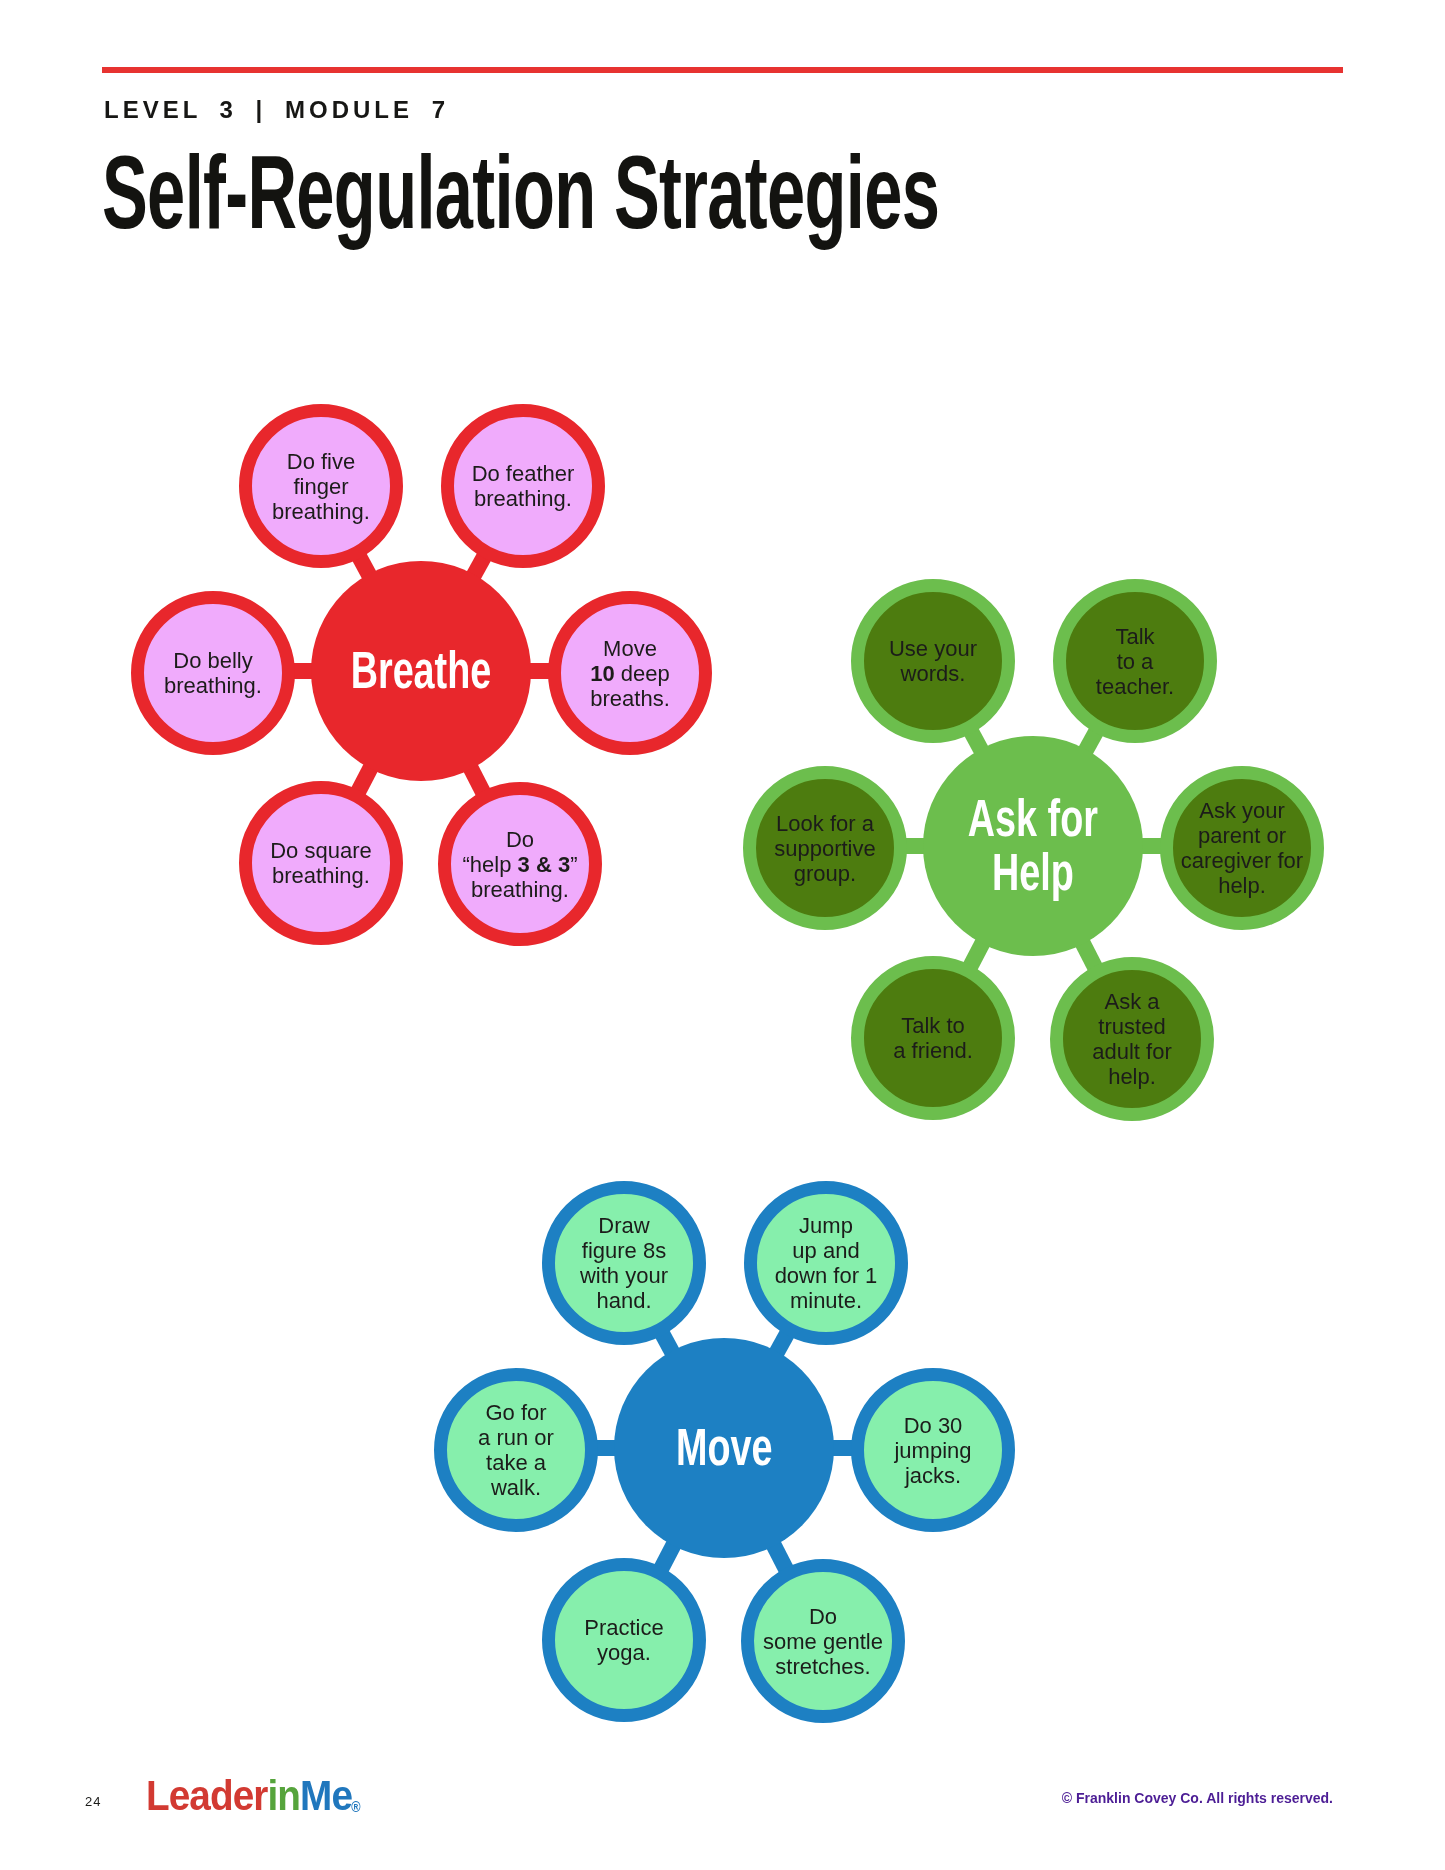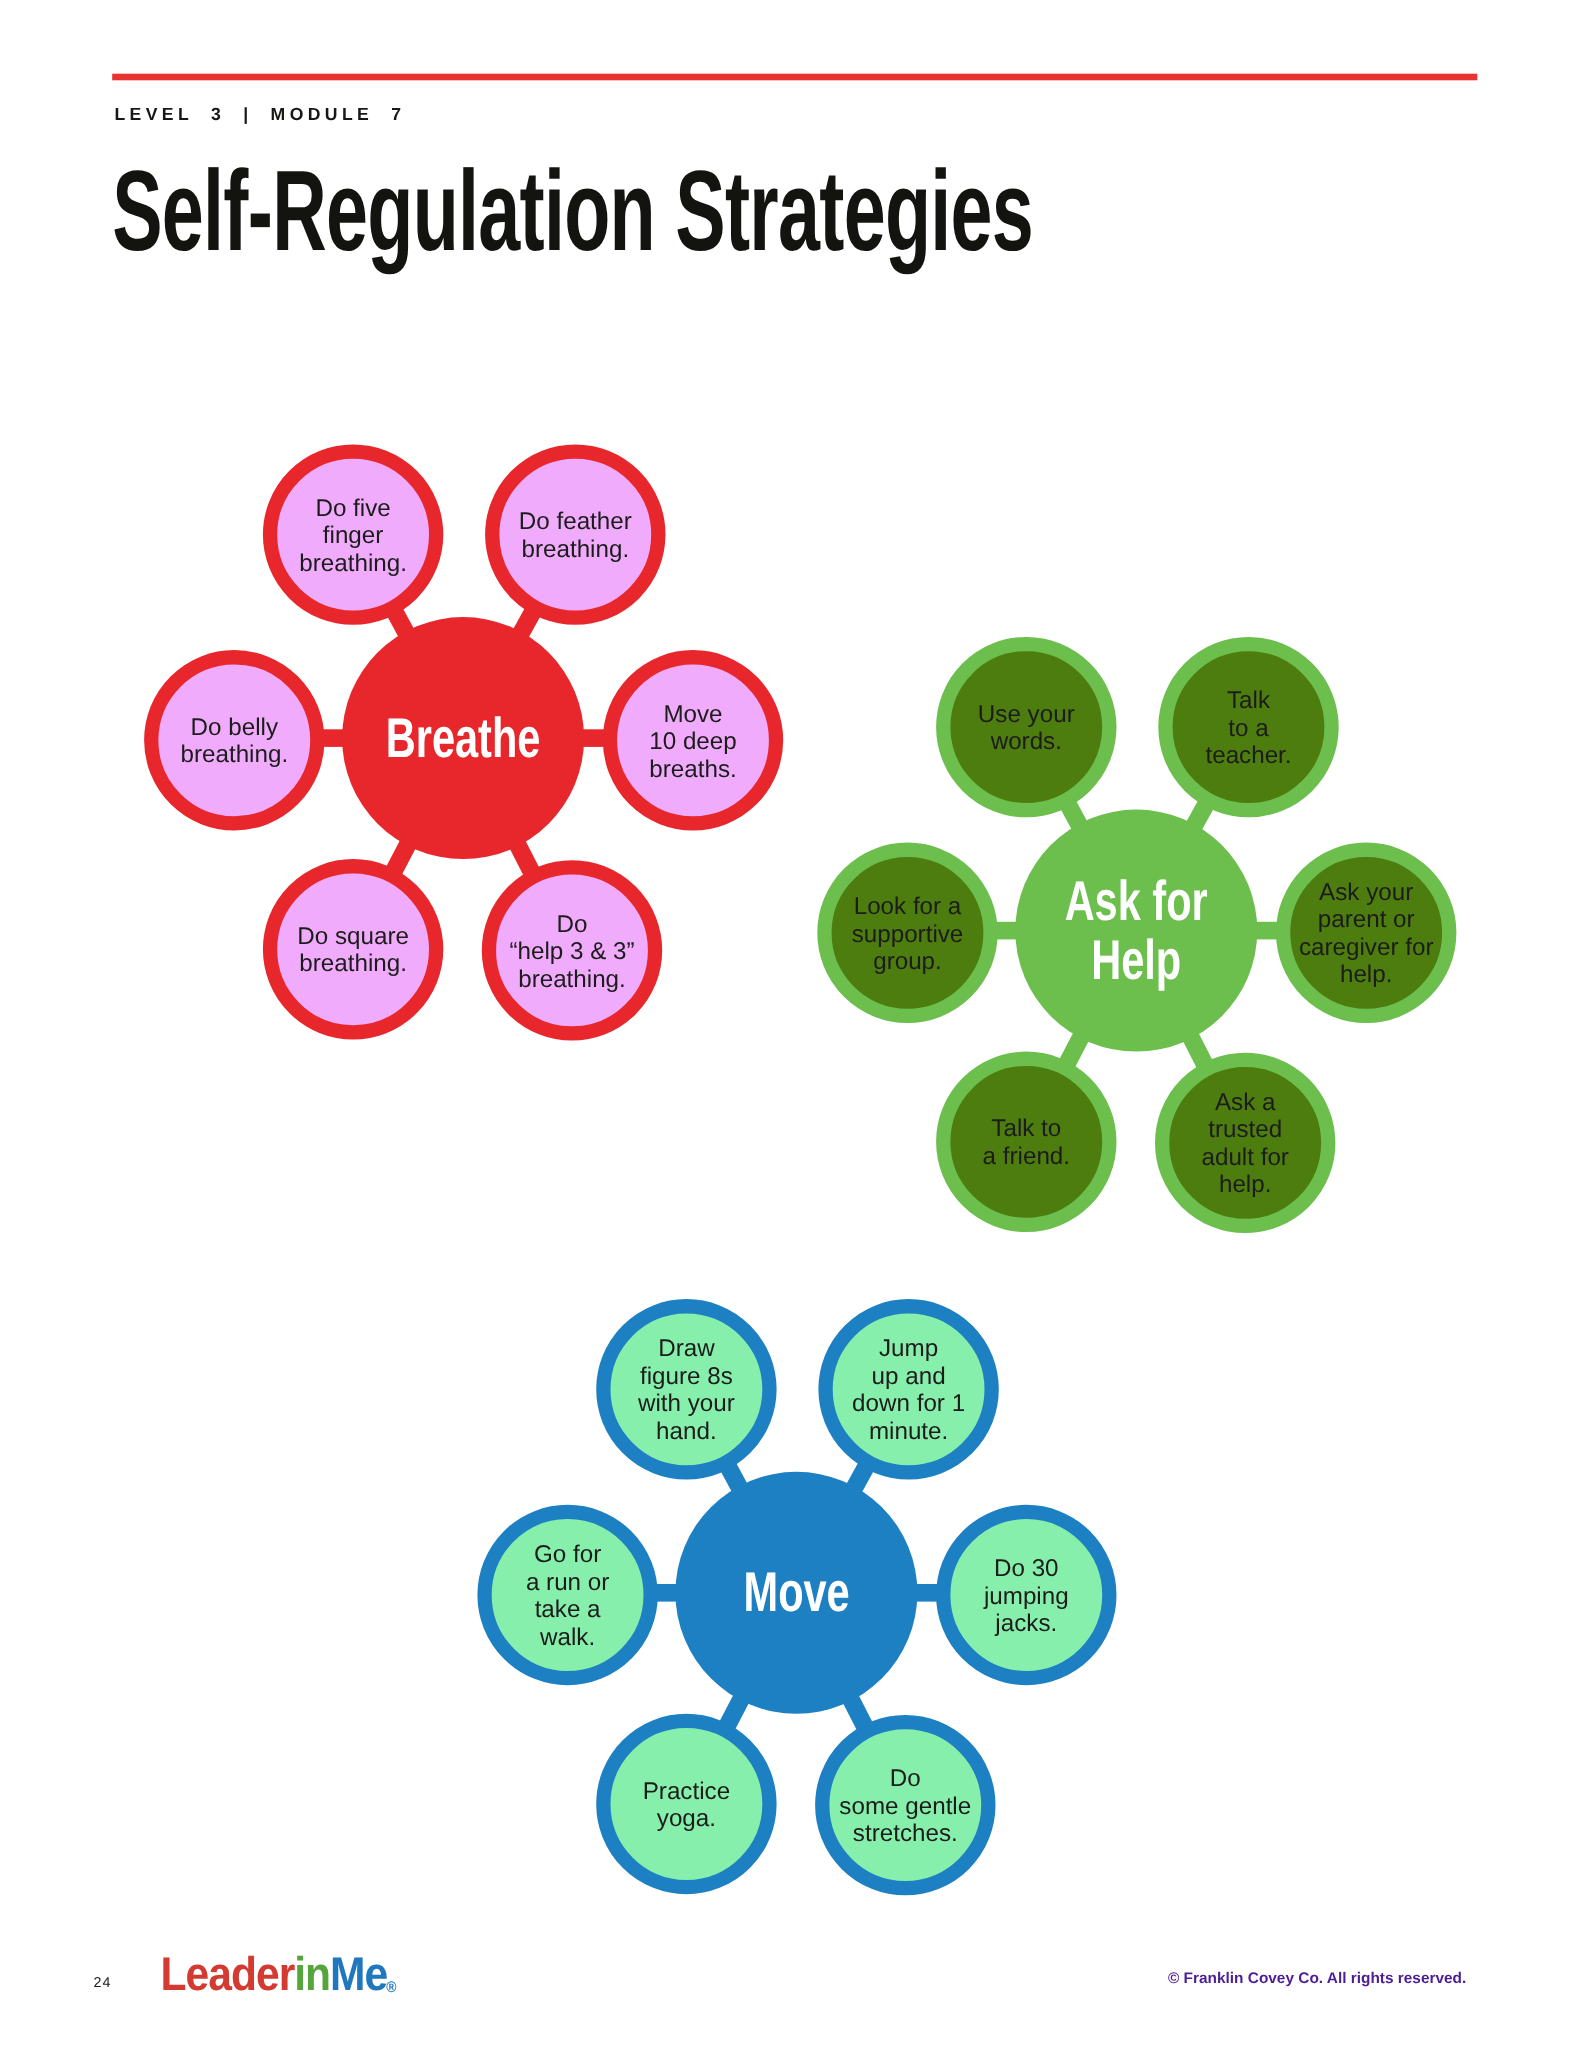--- a/index.html
+++ b/index.html
@@ -1,38 +1,38 @@
 <!DOCTYPE html>
 <html><head>
 <meta charset="utf-8">
 <style>
   html,body{margin:0;padding:0;background:#fff;}
   .page{position:relative;width:1445px;height:1870px;background:#ffffff;overflow:hidden;
         font-family:"Liberation Sans",sans-serif;color:#1a1a18;}
 
   
   .top-rule{position:absolute;left:102px;top:67px;width:1241px;height:6px;background:#e73331;}
-  .eyebrow{position:absolute;left:104px;top:96px;font-size:16px;font-weight:700;
+  .eyebrow{position:absolute;left:104px;top:96px;font-size:24px;font-weight:700;
            letter-spacing:4px;word-spacing:8px;color:#171715;}
   .page-title{position:absolute;left:102px;top:140px;font-size:104px;font-weight:700;
               letter-spacing:-1px;line-height:1;color:#131310;white-space:nowrap;
               transform:scaleX(0.66);transform-origin:left top;}
 
   
   .cluster{position:absolute;width:0;height:0;}
   .hub{position:absolute;left:0;top:0;width:220px;height:220px;border-radius:50%;
        transform:translate(-50%,-50%);display:flex;align-items:center;justify-content:center;
        text-align:center;z-index:2;}
   .hub-label{color:#fff;font-weight:700;font-size:51px;line-height:1.06;
              transform:scaleX(0.74);white-space:nowrap;}
   .sat{position:absolute;width:164px;height:164px;border-radius:50%;border:13px solid;
        box-sizing:border-box;transform:translate(-50%,-50%);display:flex;align-items:center;
        justify-content:center;text-align:center;z-index:2;}
   .sat-label{width:150px;font-size:22px;line-height:25px;color:#1c1c1a;}
-  .sat-label b{font-weight:400;text-align:center;}
+  .sat-label b{font-weight:700;text-align:center;}
 
   .pos-tl{left:-100px;top:-185px;}
   .pos-tr{left:102px;top:-185px;}
   .pos-l{left:-208px;top:2px;}
   .pos-r{left:209px;top:2px;}
   .pos-bl{left:-100px;top:192px;}
   .pos-br{left:99px;top:193px;}
 
   .conn{position:absolute;left:0;top:-8px;width:215px;height:16px;
         transform-origin:0 8px;z-index:1;}

